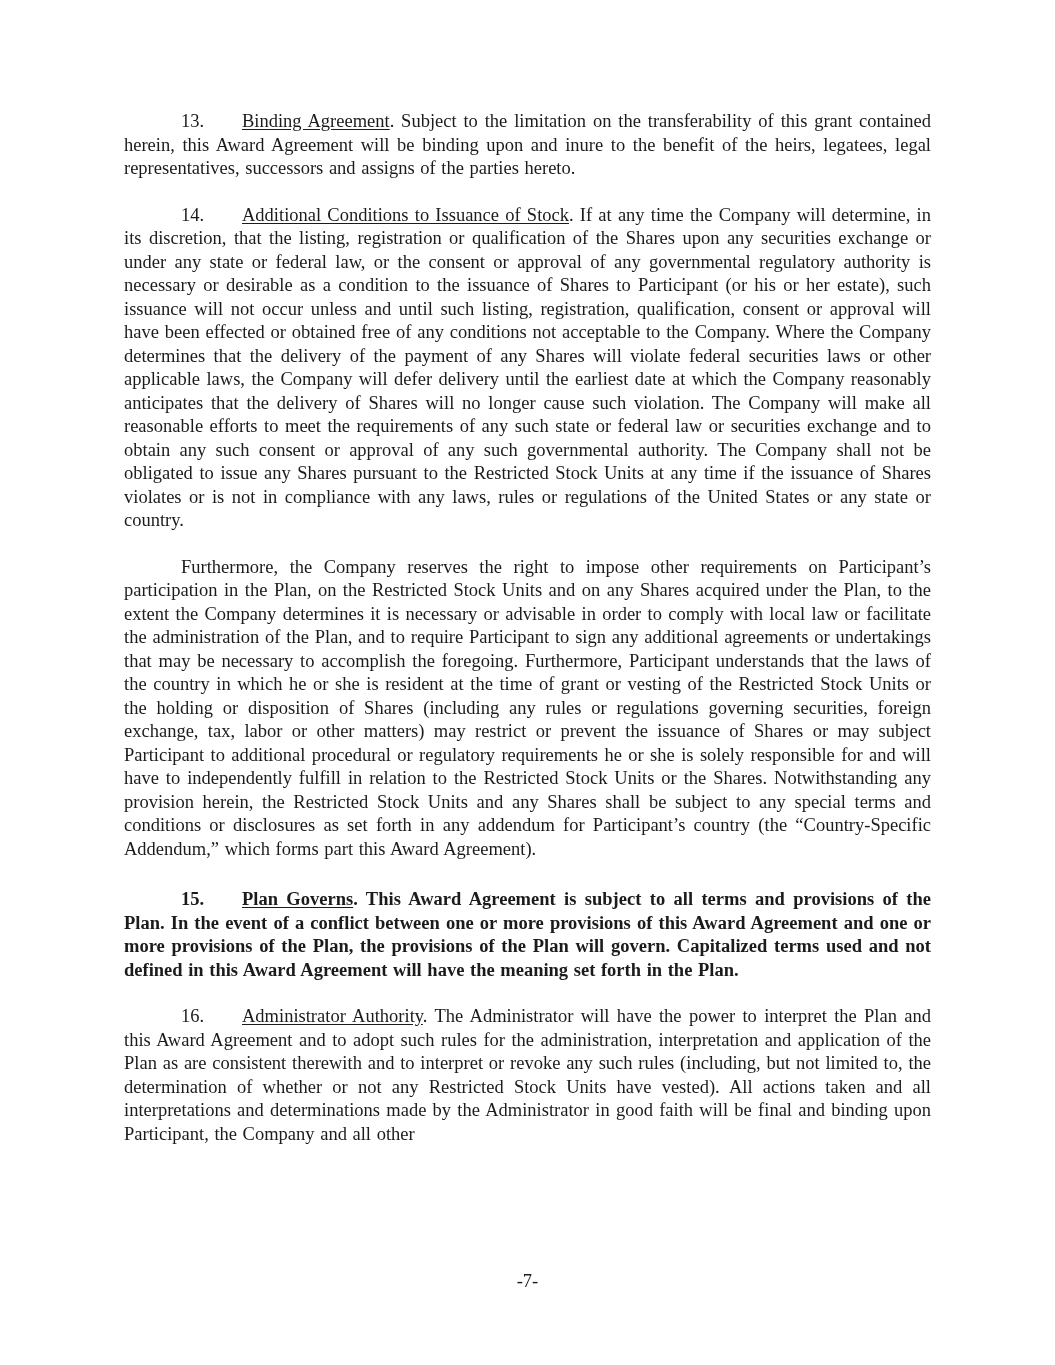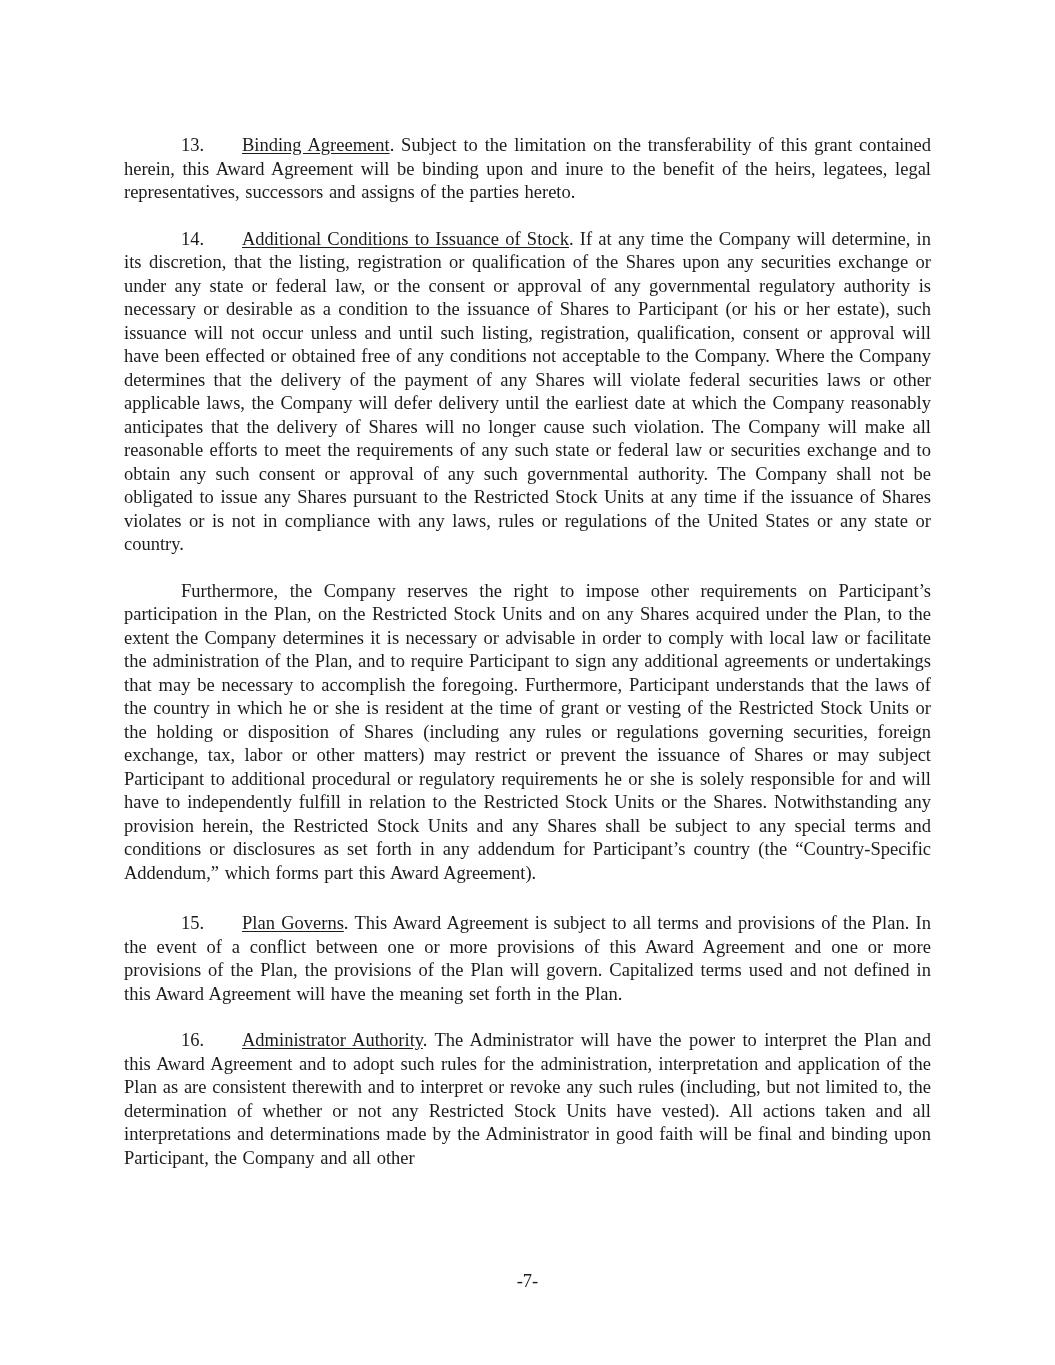--- a/index.html
+++ b/index.html
@@ -8,21 +8,21 @@
     width: 1055px;
     height: 1365px;
     background: #ffffff;
     color: #1b1b1b;
     font-family: "Liberation Serif", "DejaVu Serif", serif;
     overflow: hidden;
   }
   .content {
     position: absolute;
     left: 124px;
-    top: 134px;
+    top: 110px;
     width: 807px;
   }
   p.para {
     margin: 0 0 23px 0;
     font-size: 18.5px;
     line-height: 23.5px;
     text-align: justify;
     text-indent: 57px;
     word-spacing: 1px;
   }
@@ -30,20 +30,21 @@
     display: inline-block;
     width: 61px;
     text-indent: 0;
   }
   p.para .heading {
     text-decoration: underline;
     text-underline-offset: 2px;
   }
   p.gap-before {
     margin-top: 27px;
+    font-weight: bold;
   }
   .footer {
     position: absolute;
     left: 0;
     right: 0;
     top: 1270px;
     text-align: center;
     font-size: 18.5px;
     line-height: 23.5px;
   }

